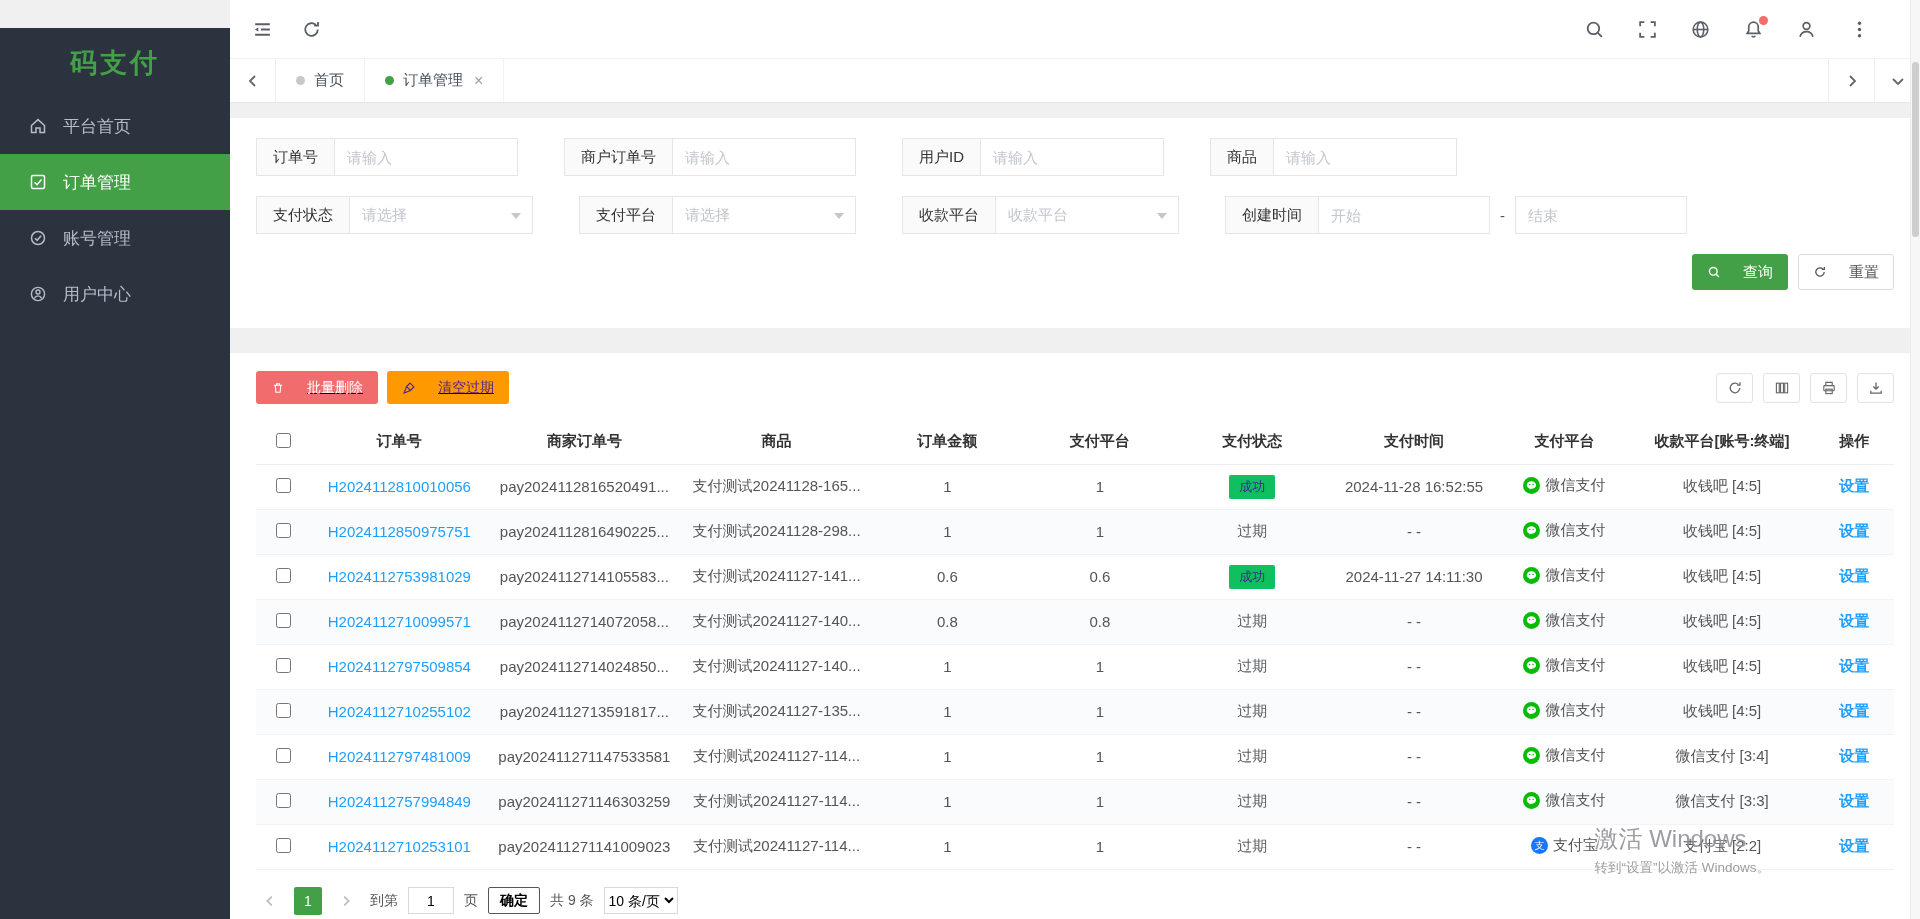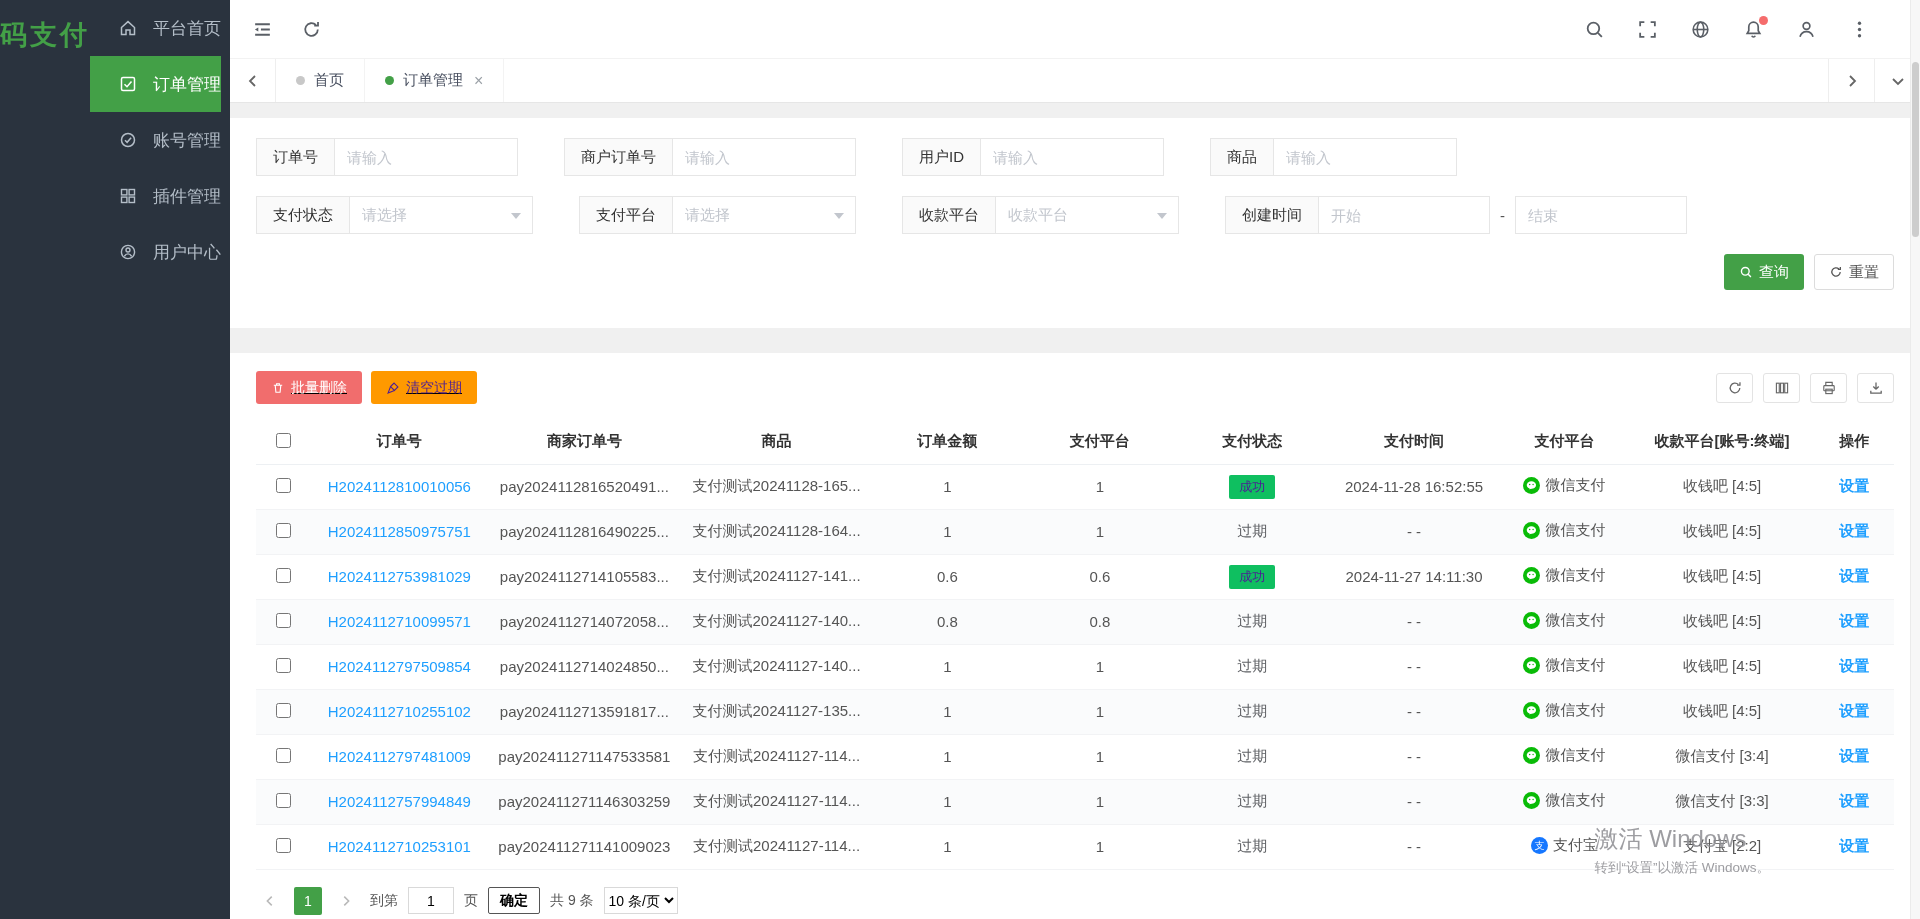--- a/index.html
+++ b/index.html
@@ -9,21 +9,21 @@
     --warning:#ff9900;
     --success:#0fbf60;
     --wechat:#09bb07;
     --alipay:#1677ff;
   }
   *{box-sizing:border-box;margin:0;padding:0;font-family:"Liberation Sans","DejaVu Sans",sans-serif;}
   html,body{width:1920px;height:919px;overflow:hidden;}
   body{display:flex;background:#f0f0f0;position:relative;}
 
   
-  .sidebar{width:230px;flex-shrink:0;background:#2a333e;display:flex;flex-direction:row;position:relative;}
+  .sidebar{width:230px;flex-shrink:0;background:#2a333e;display:flex;flex-direction:column;position:relative;margin-top:28px;}
   .logo{height:70px;display:flex;align-items:center;justify-content:center;color:var(--primary);font-size:27px;font-weight:bold;letter-spacing:3px;}
   .menu{display:flex;flex-direction:column;}
   .menu-item{height:56px;display:flex;align-items:center;gap:15px;padding-left:28px;color:#b4bec8;font-size:17px;cursor:pointer;}
   .menu-item.active{background:var(--primary);color:#fff;}
   .mi-icon{display:flex;}
   .mi-icon svg{width:20px;height:20px;}
   .sidebar-footer{position:absolute;bottom:14px;left:0;right:0;text-align:center;color:#8a949e;font-size:13px;line-height:1.55;}
 
   
   .main{flex:1;min-width:0;display:flex;flex-direction:column;position:relative;}
@@ -54,21 +54,21 @@
   .filter-row{display:flex;gap:46px;margin-bottom:20px;flex-wrap:nowrap;}
   .input-group{display:flex;align-items:stretch;}
   .ig-label{display:flex;align-items:center;height:38px;padding:0 16px;background:#fafafa;border:1px solid #e6e6e6;border-right:none;font-size:15px;color:#333;white-space:nowrap;}
   .ig-input{height:38px;width:184px;border:1px solid #e6e6e6;padding:0 12px;font-size:15px;color:#333;outline:none;background:#fff;}
   .ig-input::placeholder{color:#c2c6cd;}
   .ig-input.date{width:172px;}
   .ig-select{position:relative;width:184px;height:38px;border:1px solid #e6e6e6;background:#fff;display:flex;align-items:center;padding:0 12px;font-size:15px;color:#c2c6cd;cursor:pointer;}
   .ig-select .arrow{position:absolute;right:11px;top:16px;width:0;height:0;border-left:5px solid transparent;border-right:5px solid transparent;border-top:6px solid #c2c6cd;}
   .range-sep{display:flex;align-items:center;padding:0 10px;color:#555;font-size:15px;}
   .filter-actions{display:flex;justify-content:flex-end;gap:10px;margin-top:14px;}
-  .btn{display:inline-flex;align-items:center;gap:6px;height:36px;padding:4px 14px;font-size:15px;border-radius:3px;border:1px solid transparent;cursor:pointer;background:#fff;text-align:right;}
+  .btn{display:inline-flex;align-items:center;gap:22px;height:36px;padding:4px 14px;font-size:15px;border-radius:3px;border:1px solid transparent;cursor:pointer;background:#fff;text-align:right;}
   .btn svg{width:14px;height:14px;}
   .btn-query{background:var(--primary);color:#fff;}
   .btn-reset{border-color:#dcdcdc;color:#555;}
 
   .table-card{margin-top:25px;flex:1;padding:18px 26px 0;display:flex;flex-direction:column;}
   .table-actions{display:flex;align-items:center;text-decoration:underline;}
   .btn-sm{height:33px;font-size:14px;border-radius:3px;}
   .btn-danger{background:var(--danger);color:#fff;margin-right:9px;}
   .btn-warning{background:var(--warning);color:#4c1d95;}
   .tools{margin-left:auto;display:flex;gap:10px;}
@@ -126,31 +126,20 @@
         <span>订单管理</span>
       </div>
       <div class="menu-item">
         <span class="mi-icon">
           <svg viewBox="0 0 20 20" fill="none" stroke="currentColor" stroke-width="1.5">
             <circle cx="10" cy="10" r="6.5"></circle>
             <path d="m7 10.2 2.1 2.1 4-4.6"></path>
           </svg>
         </span>
         <span>账号管理</span>
-      </div>
-      <div class="menu-item">
-        <span class="mi-icon">
-          <svg viewBox="0 0 20 20" fill="none" stroke="currentColor" stroke-width="1.4">
-            <rect x="3.5" y="3.5" width="5.4" height="5.4"></rect>
-            <rect x="11.1" y="3.5" width="5.4" height="5.4"></rect>
-            <rect x="3.5" y="11.1" width="5.4" height="5.4"></rect>
-            <rect x="11.1" y="11.1" width="5.4" height="5.4"></rect>
-          </svg>
-        </span>
-        <span>插件管理</span>
       </div>
       <div class="menu-item">
         <span class="mi-icon">
           <svg viewBox="0 0 20 20" fill="none" stroke="currentColor" stroke-width="1.4">
             <circle cx="10" cy="10" r="6.6"></circle>
             <circle cx="10" cy="8" r="2"></circle>
             <path d="M6.4 14.4c.8-1.7 2.1-2.5 3.6-2.5s2.8.8 3.6 2.5"></path>
           </svg>
         </span>
         <span>用户中心</span>
@@ -412,21 +401,21 @@
                   </span>
                   <span>微信支付</span>
                 </span></td>
               <td>收钱吧 [4:5]</td>
               <td><a class="action-link">设置</a></td>
             </tr>
             <tr>
               <td><input type="checkbox" style=""></td>
               <td><a class="link">H2024112850975751</a></td>
               <td>pay2024112816490225...</td>
-              <td>支付测试20241128-164...</td>
+              <td>支付测试20241128-298...</td>
               <td>1</td>
               <td>1</td>
               <td><span class="expired-text">过期</span></td>
               <td>- -</td>
               <td><span class="platform-cell">
                   <span style="display: flex;">
                     <svg viewBox="0 0 16 16">
                       <circle cx="8" cy="8" r="8" fill="var(--wechat)"></circle>
                       <ellipse cx="7.9" cy="7.6" rx="4.4" ry="3.5" fill="#fff"></ellipse>
                       <path d="M6 11.8l2.6-1.4-2.2-.6z" fill="#fff"></path>

